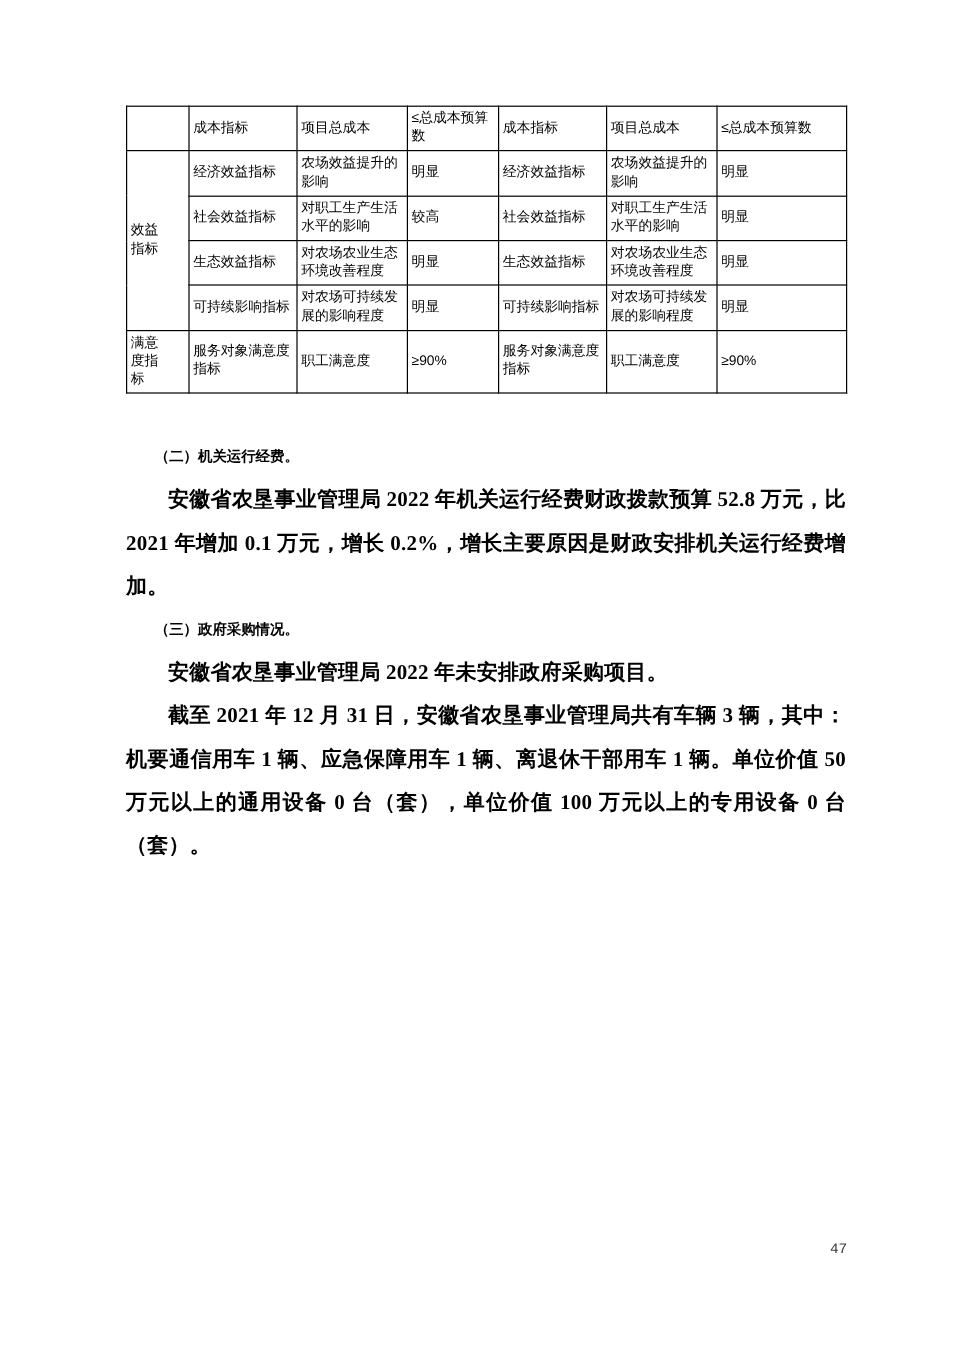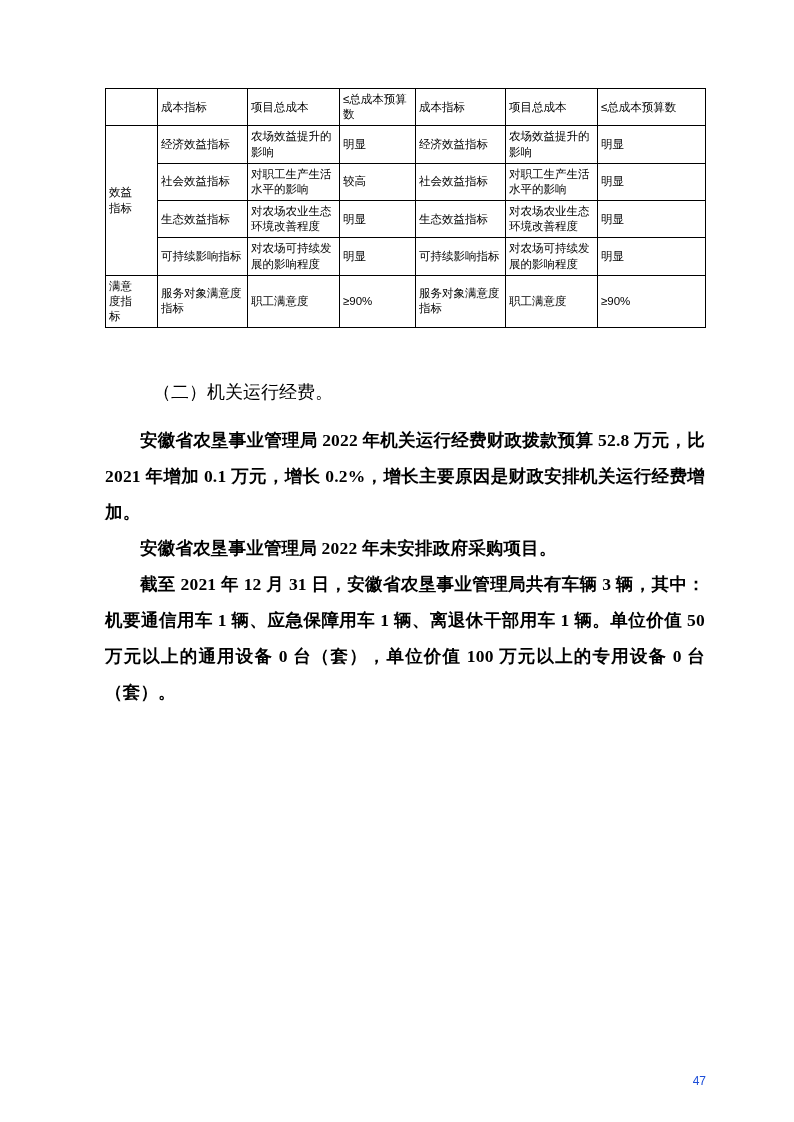--- a/index.html
+++ b/index.html
@@ -51,35 +51,35 @@
   .para {
     font-size: 17.5px;
     line-height: 36px;
     text-align: justify;
     text-justify: inter-ideograph;
     margin: 0;
     letter-spacing: 0.2px;
   }
   .para.indent { text-indent: 2em; font-weight: bold; }
   .heading {
-    font-size: 18px;
+    font-size: 12px;
     line-height: 36px;
-    font-weight: normal;
+    font-weight: bold;
     text-indent: 2em;
-    margin: 12px;
+    margin: 0;
     font-family: "Liberation Serif", "DejaVu Serif", serif;
   }
   .gap-after-table { height: 34px; }
   .page-number {
     position: absolute;
     right: 88px;
-    top: 1074px;
+    top: 1034px;
     font-size: 12px;
-    font-family: Liberation Sans, sans-serif;
-    color: #1d4ed8;
+    font-family: Liberation Mono, monospace;
+    color: #404040;
   }
 </style>
 </head>
 <body>
 
 <div class="page">
   <div class="content">
 
     <table class="ind-table">
       <colgroup>
@@ -152,20 +152,21 @@
           <td class="c-center">≥90%</td>
         </tr>
       </tbody>
     </table>
 
     <div class="gap-after-table"></div>
 
     <p class="heading">（二）机关运行经费。</p>
     <p class="para indent">安徽省农垦事业管理局 2022 年机关运行经费财政拨款预算 52.8 万元，比 2021 年增加 0.1 万元，增长 0.2%，增长主要原因是财政安排机关运行经费增加。</p>
 
+    <p class="heading">（三）政府采购情况。</p>
     <p class="para indent">安徽省农垦事业管理局 2022 年未安排政府采购项目。</p>
 
     <p class="para indent">截至 2021 年 12 月 31 日，安徽省农垦事业管理局共有车辆 3 辆，其中：机要通信用车 1 辆、应急保障用车 1 辆、离退休干部用车 1 辆。单位价值 50 万元以上的通用设备 0 台（套），单位价值 100 万元以上的专用设备 0 台（套）。</p>
 
   </div>
 
   <div class="page-number">47</div>
 </div>
 
 </body></html>

